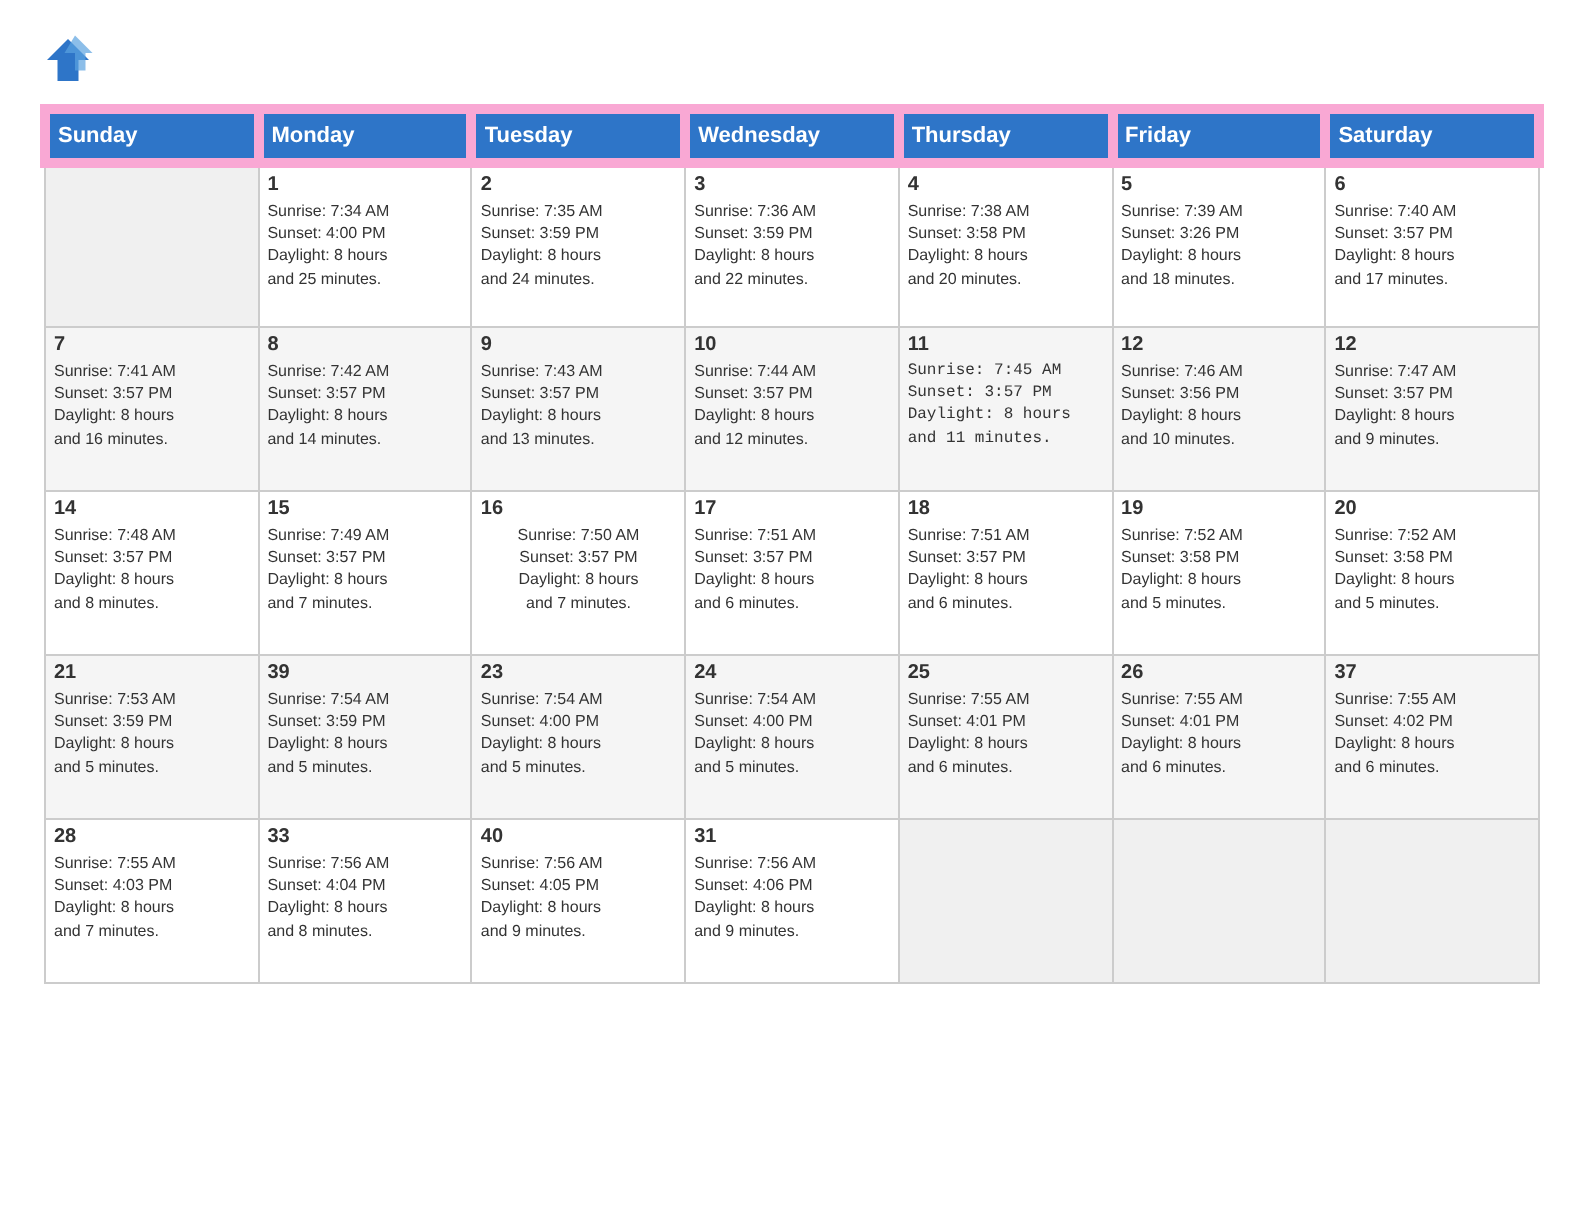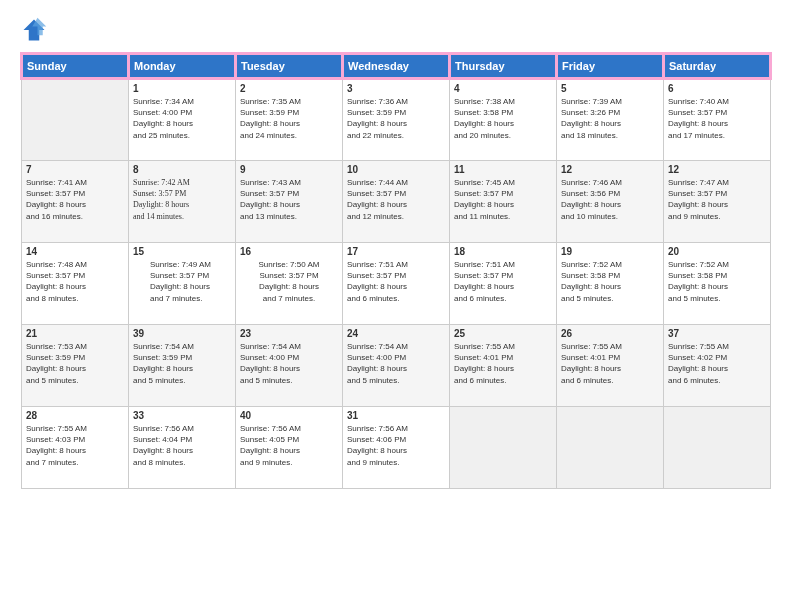--- a/index.html
+++ b/index.html
@@ -62,21 +62,21 @@
       border-collapse: collapse;
       table-layout: fixed;
     }
     thead tr th {
       background-color: #2e75c8;
       color: #fff;
       font-size: 11px;
       font-weight: bold;
       padding: 5px 4px;
       text-align: left;
-      border: 3px solid #f9a8d4;
+      border: 5px solid #f9a8d4;
     }
     tbody tr td {
       border: 1px solid #ccc;
       vertical-align: top;
       padding: 3px 4px;
       font-size: 8.5px;
       color: #333;
       height: 82px;
     }
     .day-num {
@@ -186,42 +186,42 @@
         <tr>
           <td>
             <span class="day-num">7</span>
             <div class="day-info" style="white-space: pre-line;">Sunrise: 7:41 AM
 Sunset: 3:57 PM
 Daylight: 8 hours
 and 16 minutes.</div>
           </td>
           <td>
             <span class="day-num">8</span>
-            <div class="day-info" style="white-space: pre-line; font-family: Liberation Serif, serif;">Sunrise: 7:42 AM
+            <div class="day-info" style="white-space: pre-line;">Sunrise: 7:42 AM
 Sunset: 3:57 PM
 Daylight: 8 hours
 and 14 minutes.</div>
           </td>
           <td>
             <span class="day-num">9</span>
             <div class="day-info" style="white-space: pre-line;">Sunrise: 7:43 AM
 Sunset: 3:57 PM
 Daylight: 8 hours
 and 13 minutes.</div>
           </td>
           <td>
             <span class="day-num">10</span>
             <div class="day-info" style="white-space: pre-line;">Sunrise: 7:44 AM
 Sunset: 3:57 PM
 Daylight: 8 hours
 and 12 minutes.</div>
           </td>
           <td>
             <span class="day-num">11</span>
-            <div class="day-info" style="white-space: pre-line;">Sunrise: 7:45 AM
+            <div class="day-info" style="white-space: pre-line; font-family: Liberation Mono, monospace;">Sunrise: 7:45 AM
 Sunset: 3:57 PM
 Daylight: 8 hours
 and 11 minutes.</div>
           </td>
           <td>
             <span class="day-num">12</span>
             <div class="day-info" style="white-space: pre-line;">Sunrise: 7:46 AM
 Sunset: 3:56 PM
 Daylight: 8 hours
 and 10 minutes.</div>
@@ -237,21 +237,21 @@
         <tr>
           <td>
             <span class="day-num">14</span>
             <div class="day-info" style="white-space: pre-line;">Sunrise: 7:48 AM
 Sunset: 3:57 PM
 Daylight: 8 hours
 and 8 minutes.</div>
           </td>
           <td>
             <span class="day-num">15</span>
-            <div class="day-info" style="white-space: pre-line; margin-left: 17px;">Sunrise: 7:49 AM
+            <div class="day-info" style="white-space: pre-line;">Sunrise: 7:49 AM
 Sunset: 3:57 PM
 Daylight: 8 hours
 and 7 minutes.</div>
           </td>
           <td>
             <span class="day-num">16</span>
             <div class="day-info" style="white-space: pre-line; text-align: center;">Sunrise: 7:50 AM
 Sunset: 3:57 PM
 Daylight: 8 hours
 and 7 minutes.</div>

